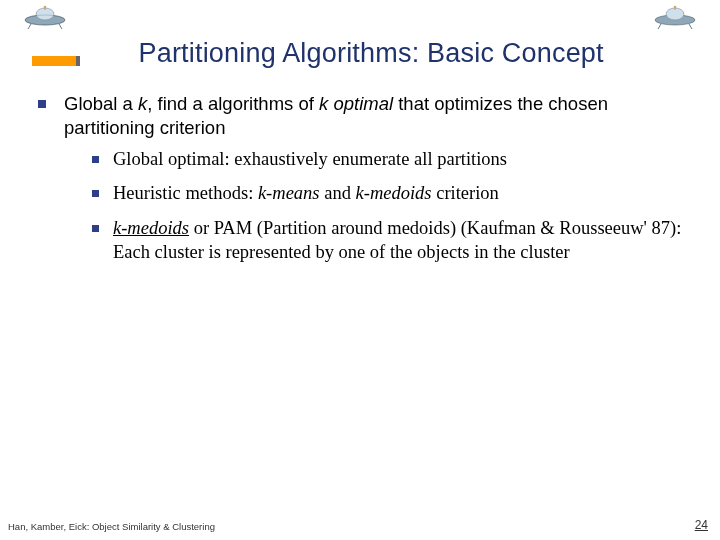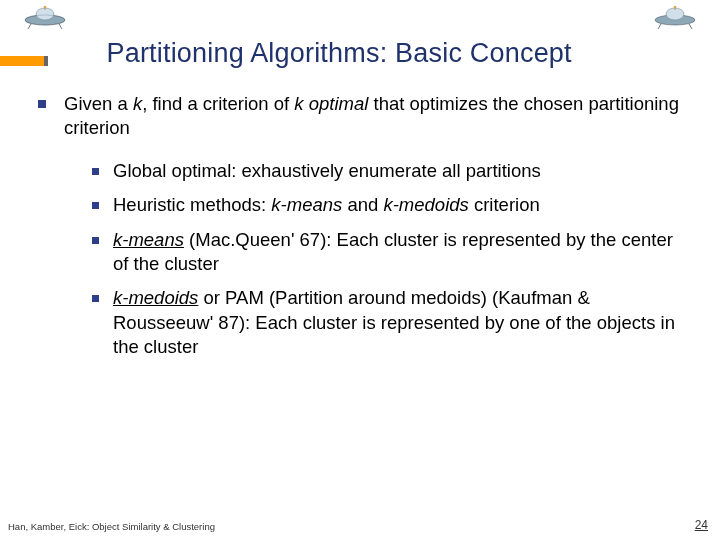--- a/index.html
+++ b/index.html
@@ -14,20 +14,21 @@
     position: absolute;
     top: 4px;
   }
   .ufo-left { left: 22px; }
   .ufo-right { right: 22px; }
   .title-block {
     position: absolute;
     top: 38px;
     left: 0;
     width: 100%;
+    padding-left: 32px;
   }
   .title-bar {
     width: 48px;
     height: 10px;
     background: #ff9a00;
     border-right: 4px solid #666;
     display: inline-block;
     vertical-align: top;
     margin-top: 18px;
   }
@@ -62,21 +63,22 @@
   }
   .sq.small {
     width: 7px;
     height: 7px;
     margin-top: 9px;
     margin-right: 14px;
   }
   .txt { flex: 1 1 auto; }
   .sub {
     margin-left: 54px;
-    margin-top: 18px;
+    margin-top: 6px;
+    font-family: Liberation Serif, serif;
   }
   .sub .bullet-row { margin-bottom: 10px; }
   .u { text-decoration: underline; }
   .it { font-style: italic; }
   .b { font-weight: bold; }
   .footer-left {
     position: absolute;
     bottom: 8px;
     left: 8px;
     font-size: 9.5px;
@@ -122,44 +124,38 @@
   <span class="title-bar"></span>
   <span class="title-text">Partitioning Algorithms: Basic Concept</span>
 </div>
 
 <div class="content">
 
 
   <div class="bullet-row tight">
     <div class="sq"></div>
     <div class="txt">
-      <span>Given a </span><span class="it">k</span><span>, find a criterion of </span><span class="it">k optimal</span><span> that optimizes the chosen partitioning criterion</span>
+      <span>Global a </span><span class="it">k</span><span>, find a algorithms of </span><span class="it">k optimal</span><span> that optimizes the chosen partitioning criterion</span>
     </div>
   </div>
 
   <div class="sub">
 
     <div class="bullet-row">
       <div class="sq small"></div>
       <div class="txt">Global optimal: exhaustively enumerate all partitions</div>
     </div>
 
     <div class="bullet-row">
       <div class="sq small"></div>
       <div class="txt">
         <span>Heuristic methods: </span><span class="it">k-means</span><span> and </span><span class="it">k-medoids</span><span> criterion</span>
       </div>
     </div>
 
-    <div class="bullet-row">
-      <div class="sq small"></div>
-      <div class="txt">
-        <span class="it u">k-means</span><span> (Mac.Queen' 67): Each cluster is represented by the center of the cluster</span>
-      </div>
-    </div>
 
     <div class="bullet-row">
       <div class="sq small"></div>
       <div class="txt">
         <span class="it u">k-medoids</span><span> or PAM (Partition around medoids) (Kaufman &amp; Rousseeuw' 87): Each cluster is represented by one of the objects in the cluster</span>
       </div>
     </div>
 
   </div>
 </div>

